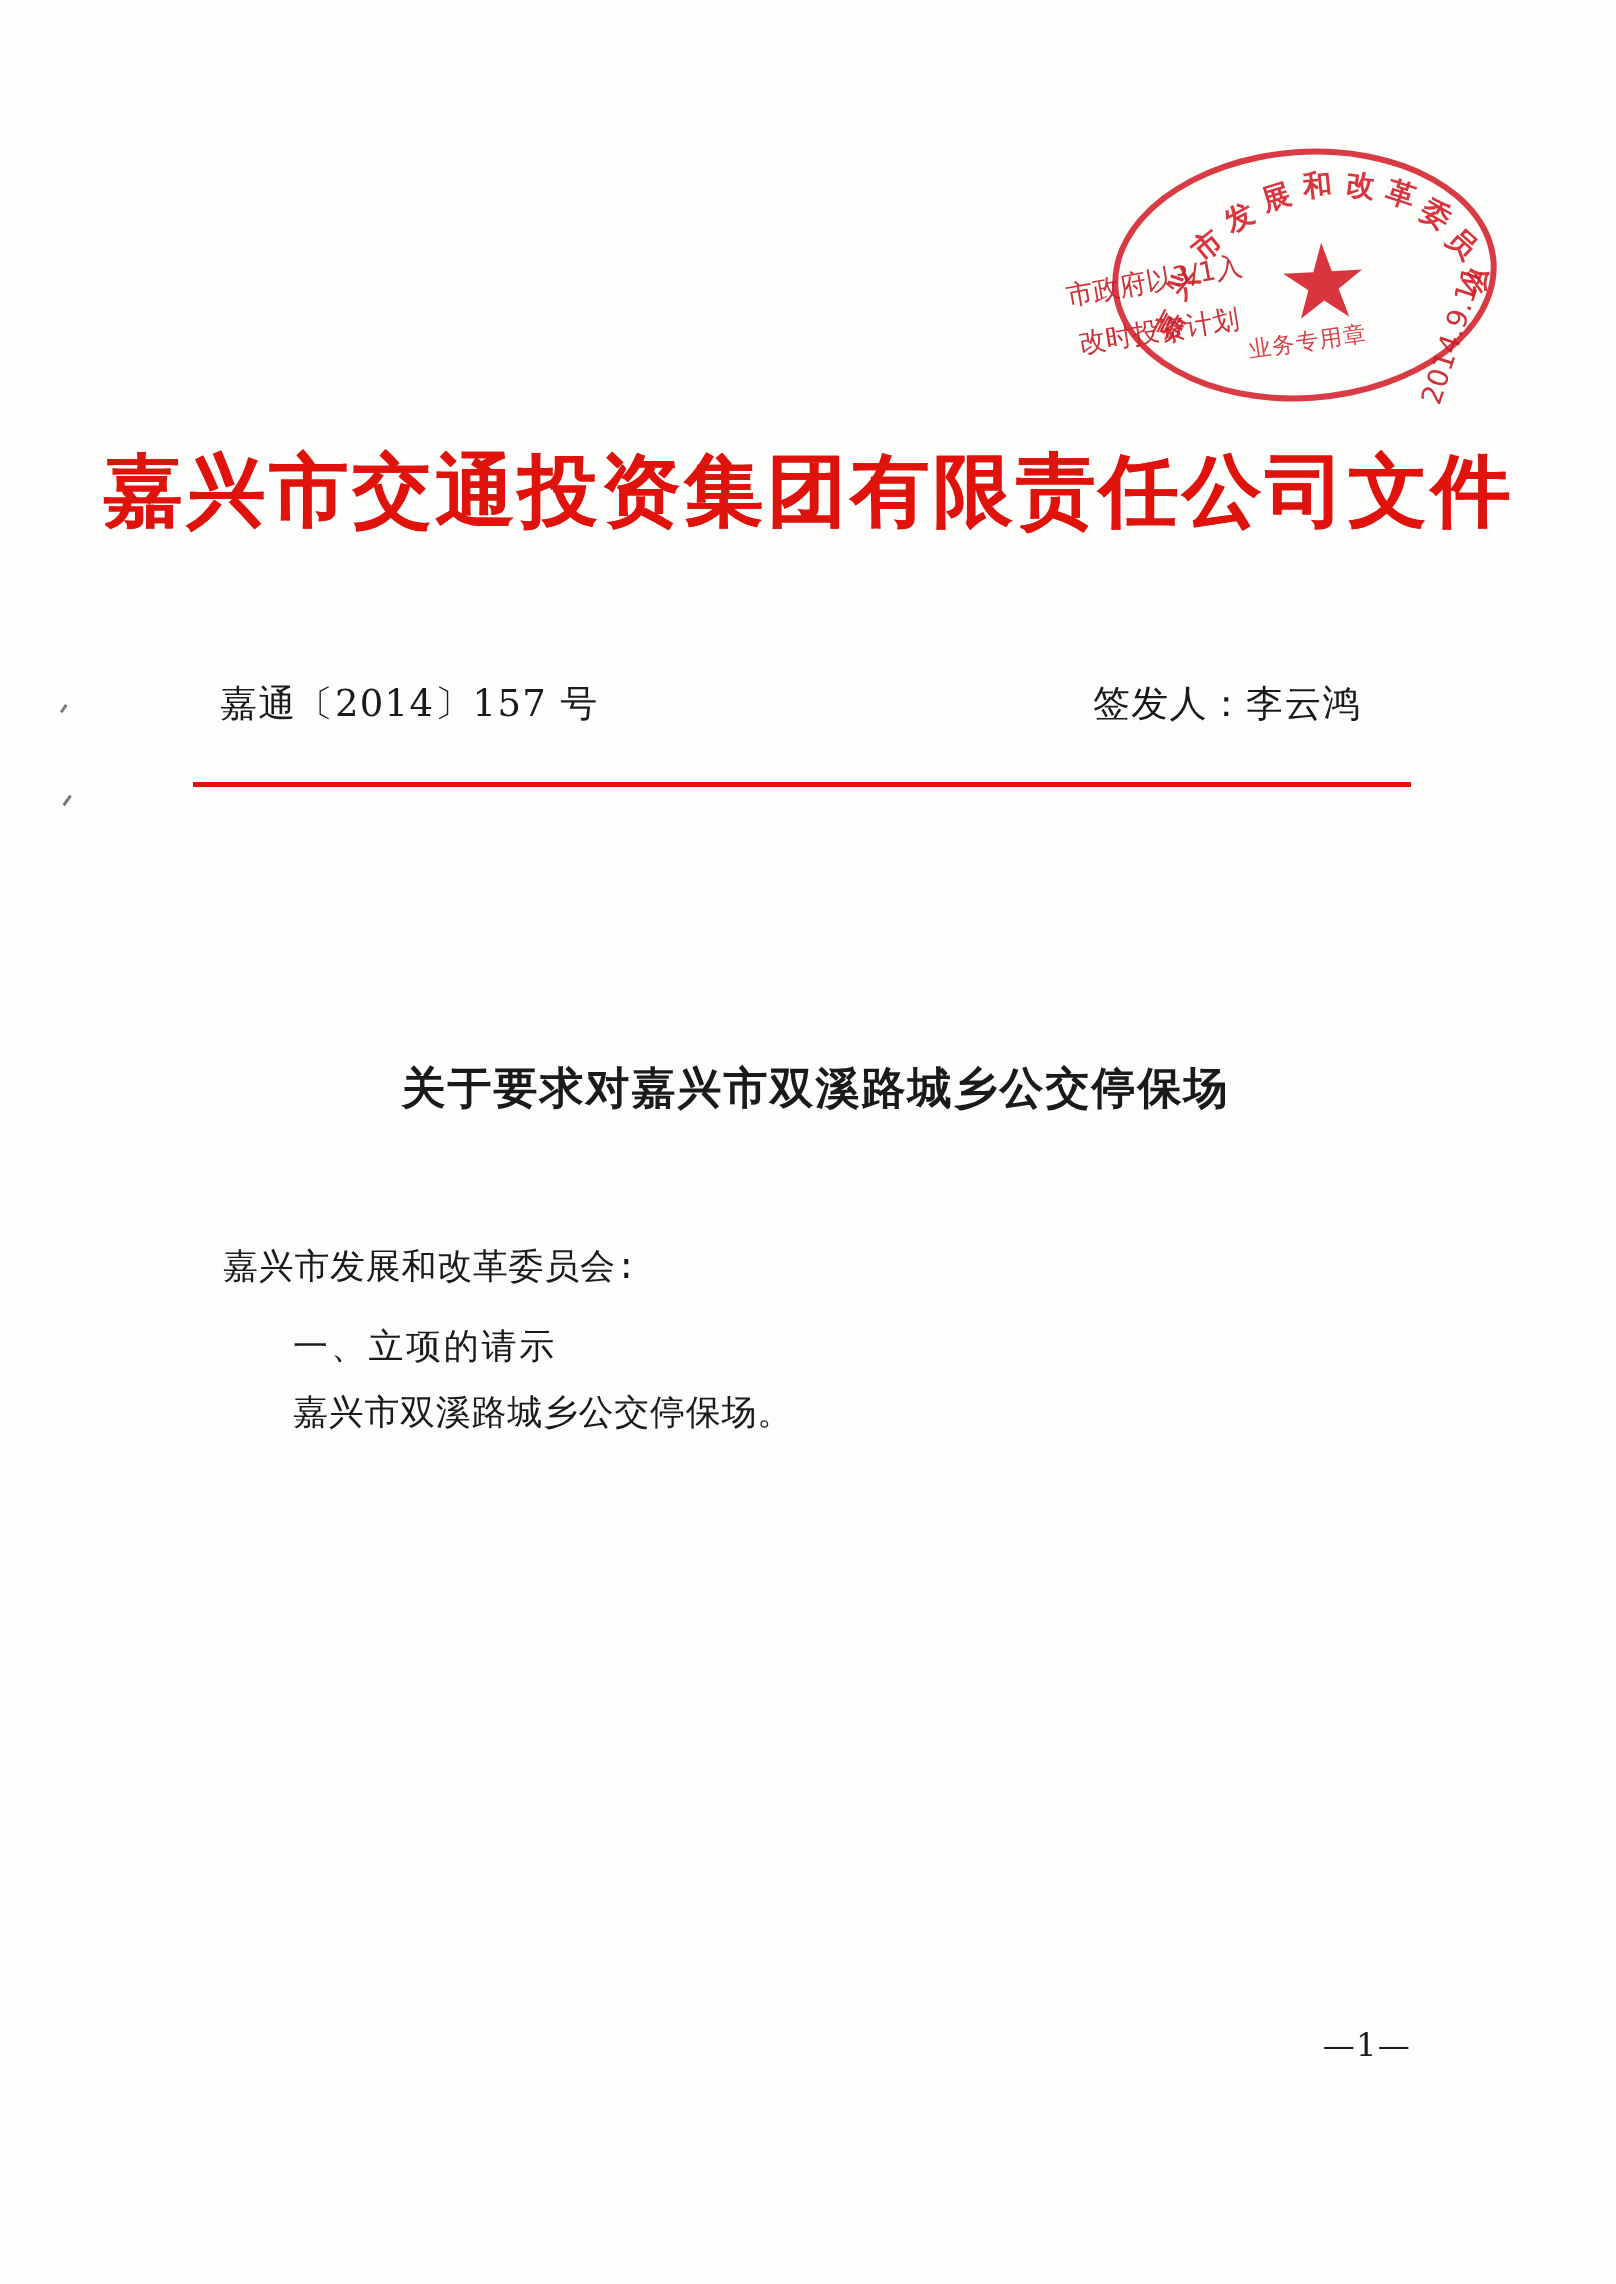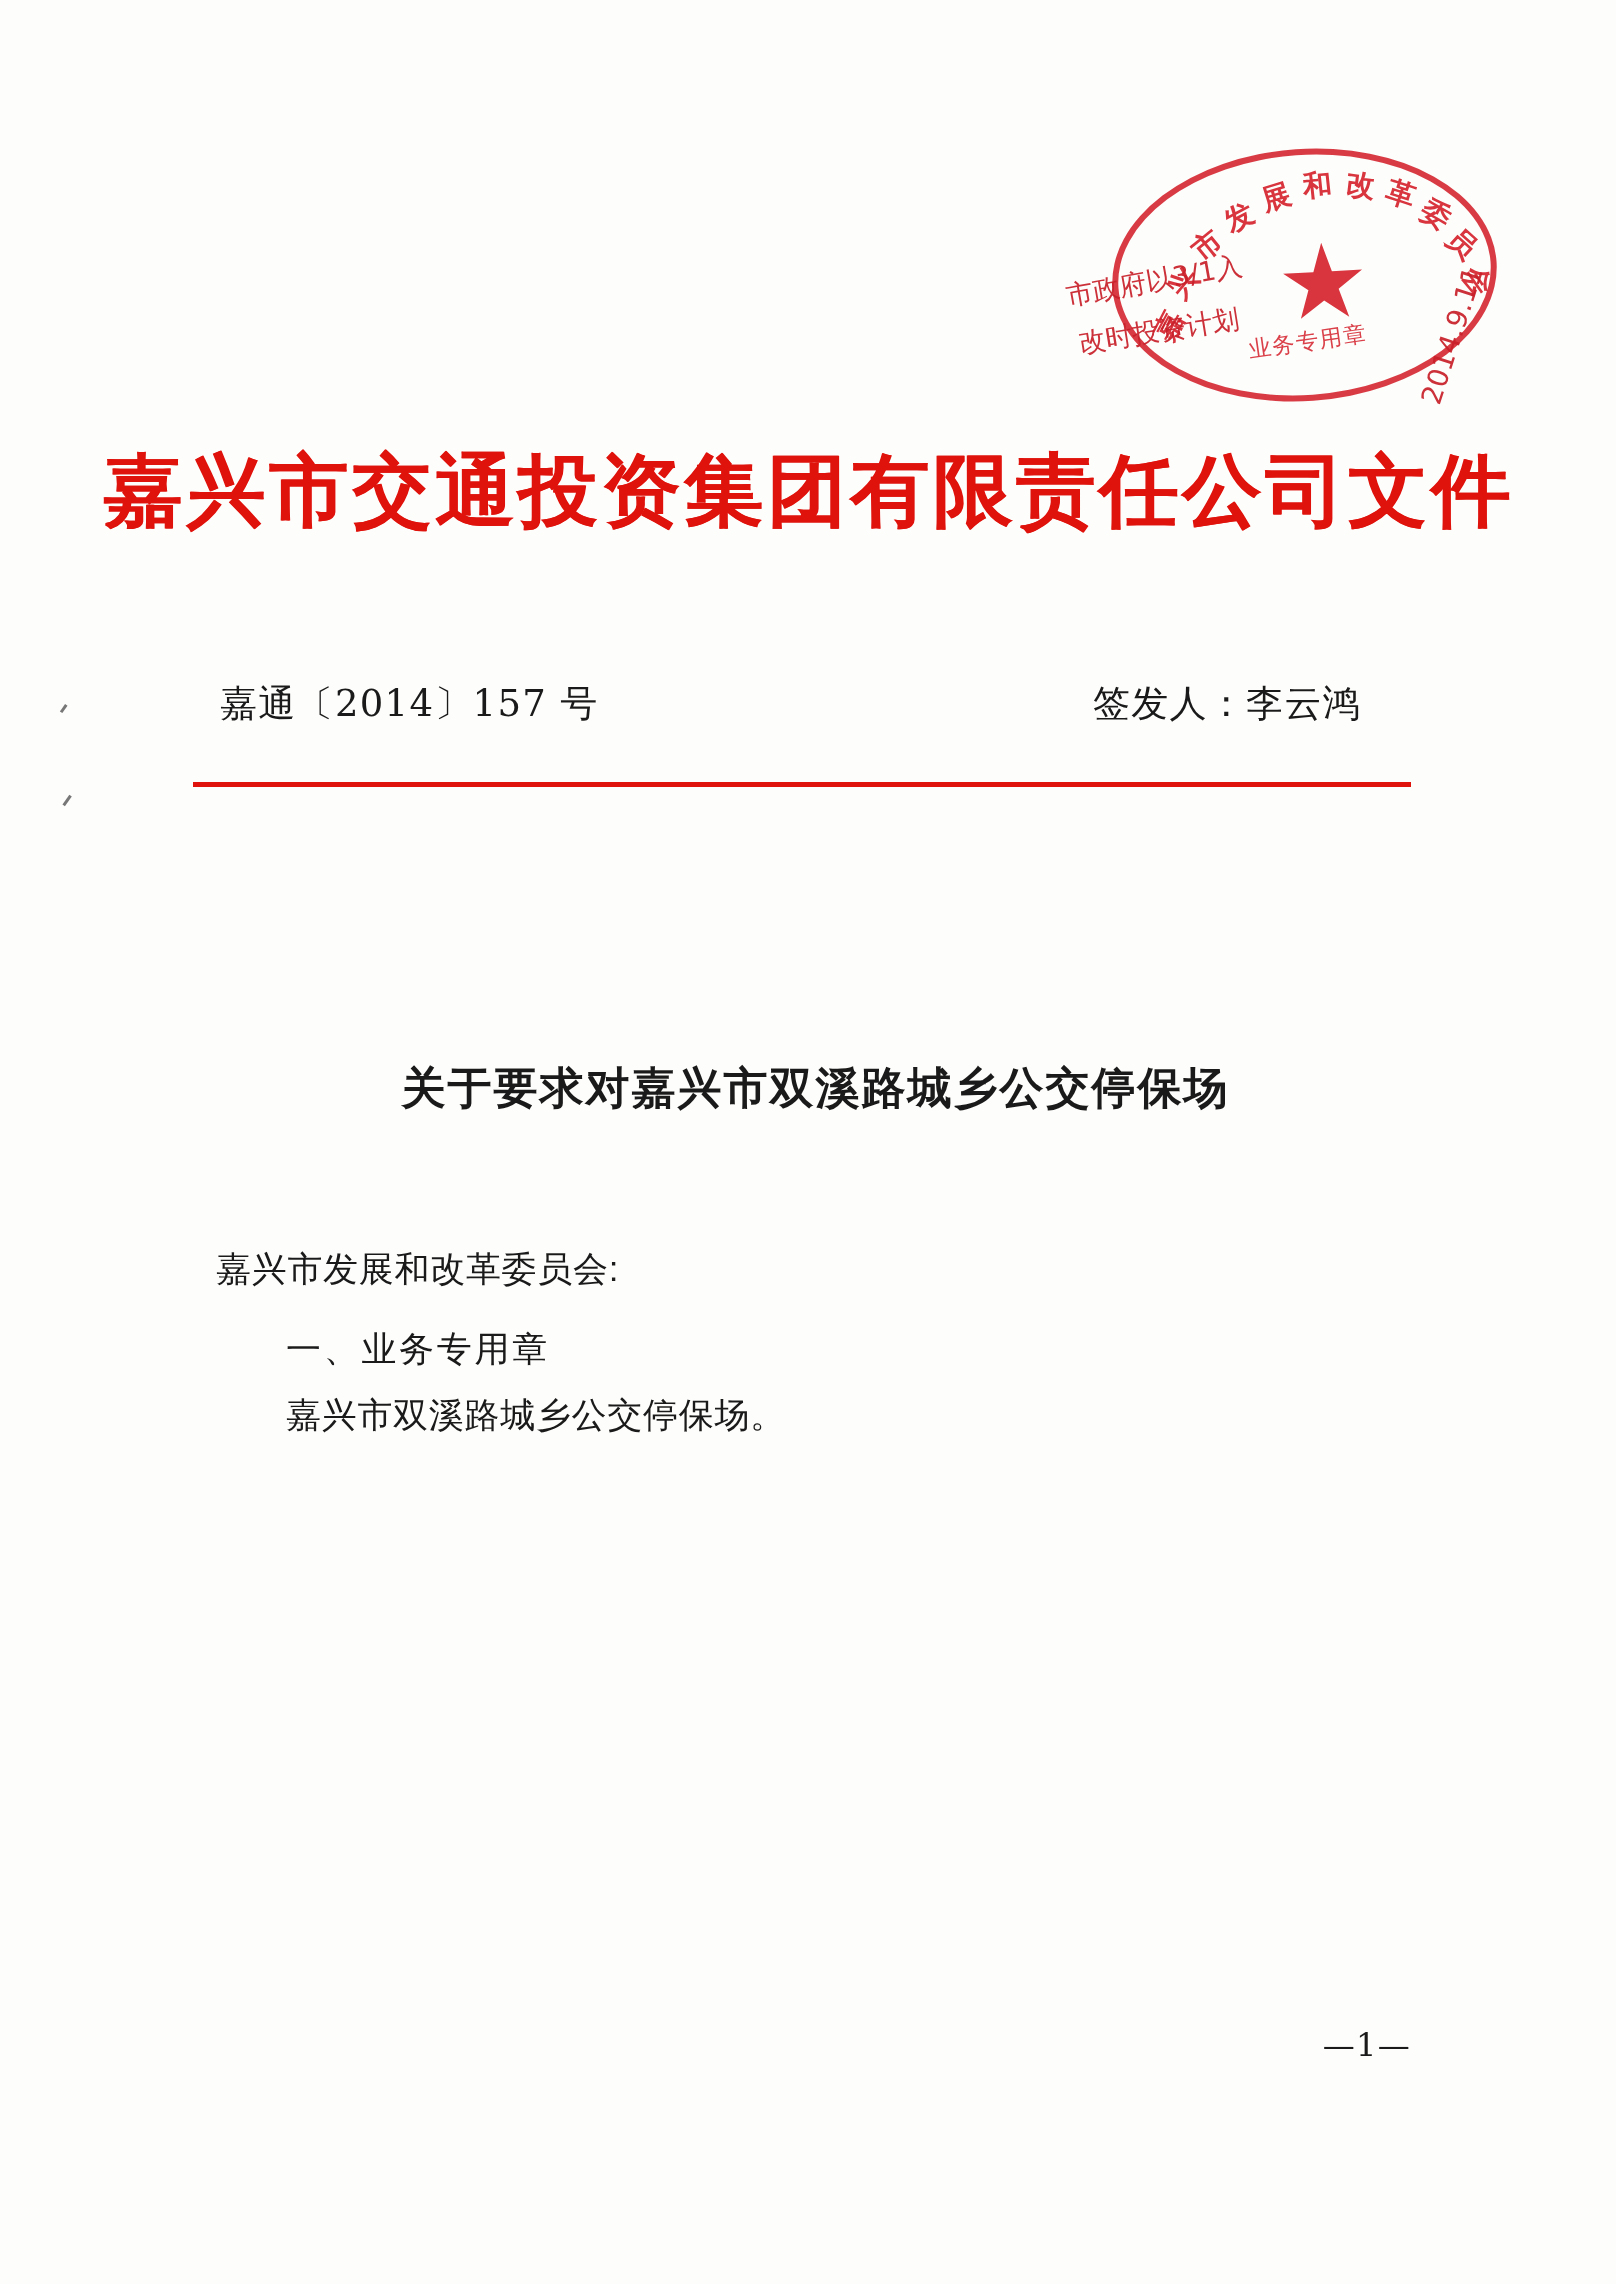--- a/index.html
+++ b/index.html
@@ -166,27 +166,27 @@
     font-size: 44px;
     font-weight: bold;
     line-height: 1.45;
     letter-spacing: 2px;
     font-family: "DejaVu Serif", "Liberation Serif", serif;
   }
 
   
   .body-text {
     position: absolute;
-    left: 216px;
+    left: 223px;
     top: 1238px;
     width: 1198px;
     font-size: 35px;
     line-height: 1.78;
     letter-spacing: 0.7px;
-    font-family: Liberation Sans, sans-serif;
+    font-family: Liberation Mono, monospace;
   }
   .p-recipient {
     margin: 0 0 12px 0;
   }
   .p-indent {
     margin: 0;
     text-indent: 2em;
     text-align: justify;
     text-justify: inter-character;
   }
@@ -250,20 +250,20 @@
 
   <div class="tick tick1"></div>
   <div class="tick tick2"></div>
 
   <div class="doc-title">
     <div>关于要求对嘉兴市双溪路城乡公交停保场</div>
   </div>
 
   <div class="body-text">
     <p class="p-recipient">嘉兴市发展和改革委员会:</p>
-    <p class="p-section">一、业务专用章</p>
+    <p class="p-section">一、立项的请示</p>
     <p class="p-plain">嘉兴市双溪路城乡公交停保场。</p>
   </div>
 
   <div class="page-number">—1—</div>
 
 </div>
 
 
 </body></html>

